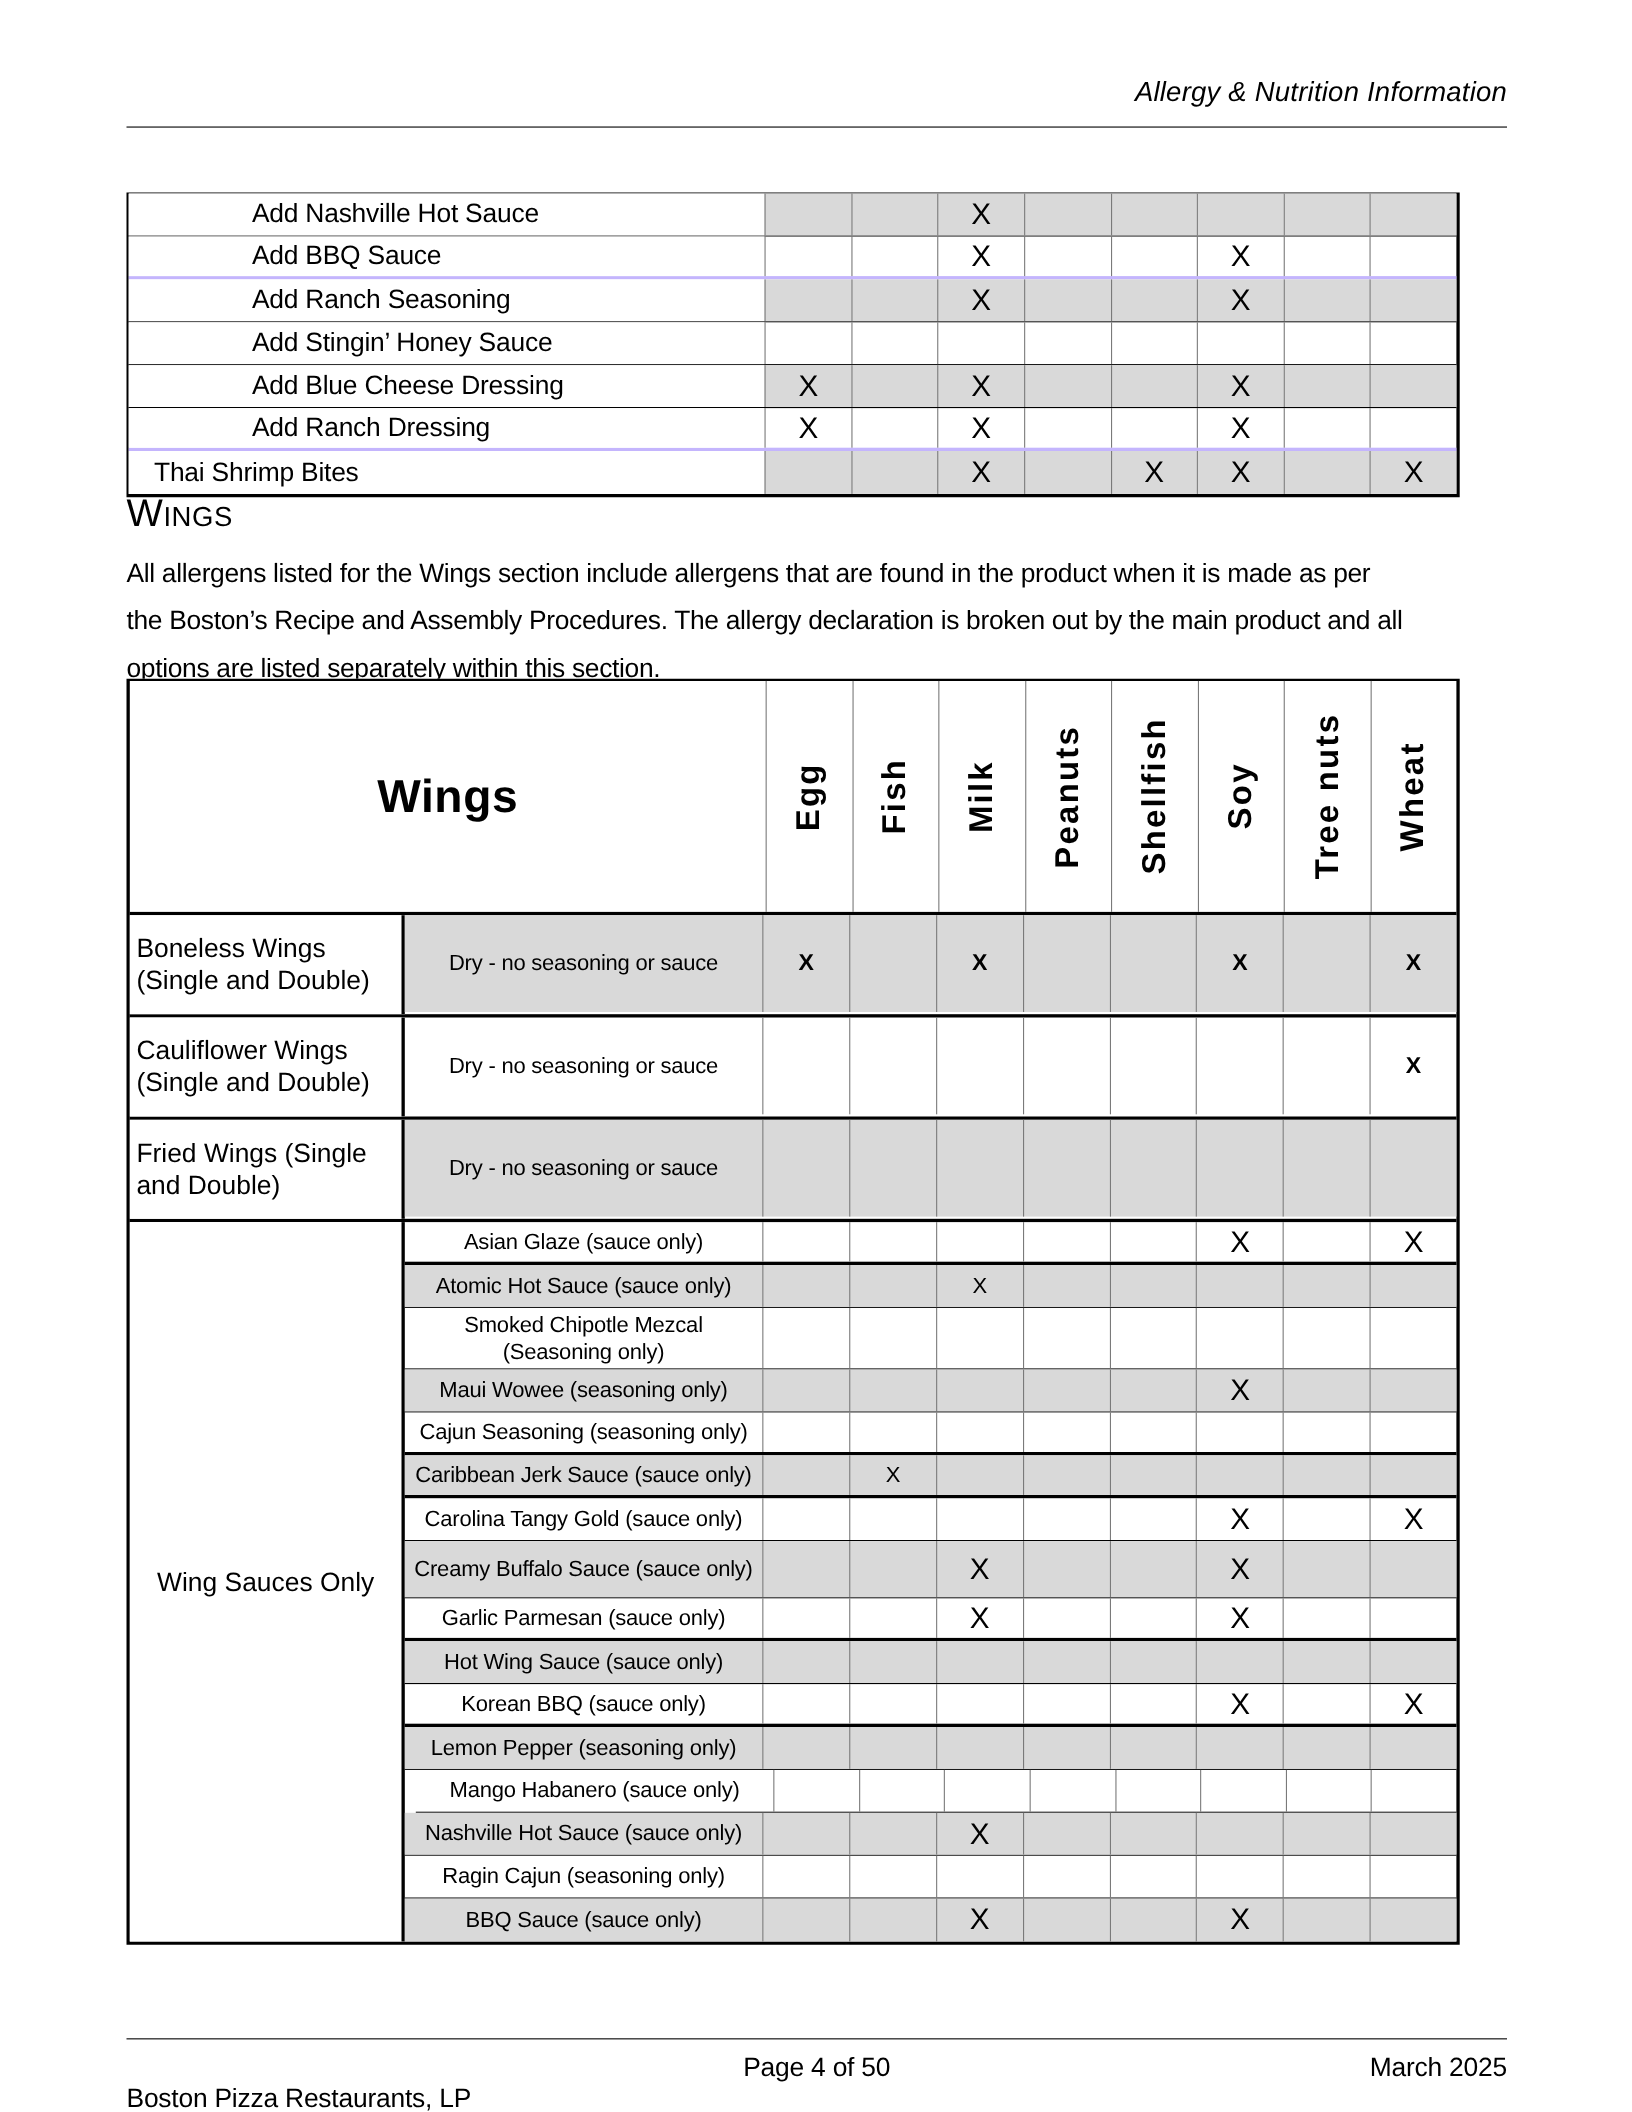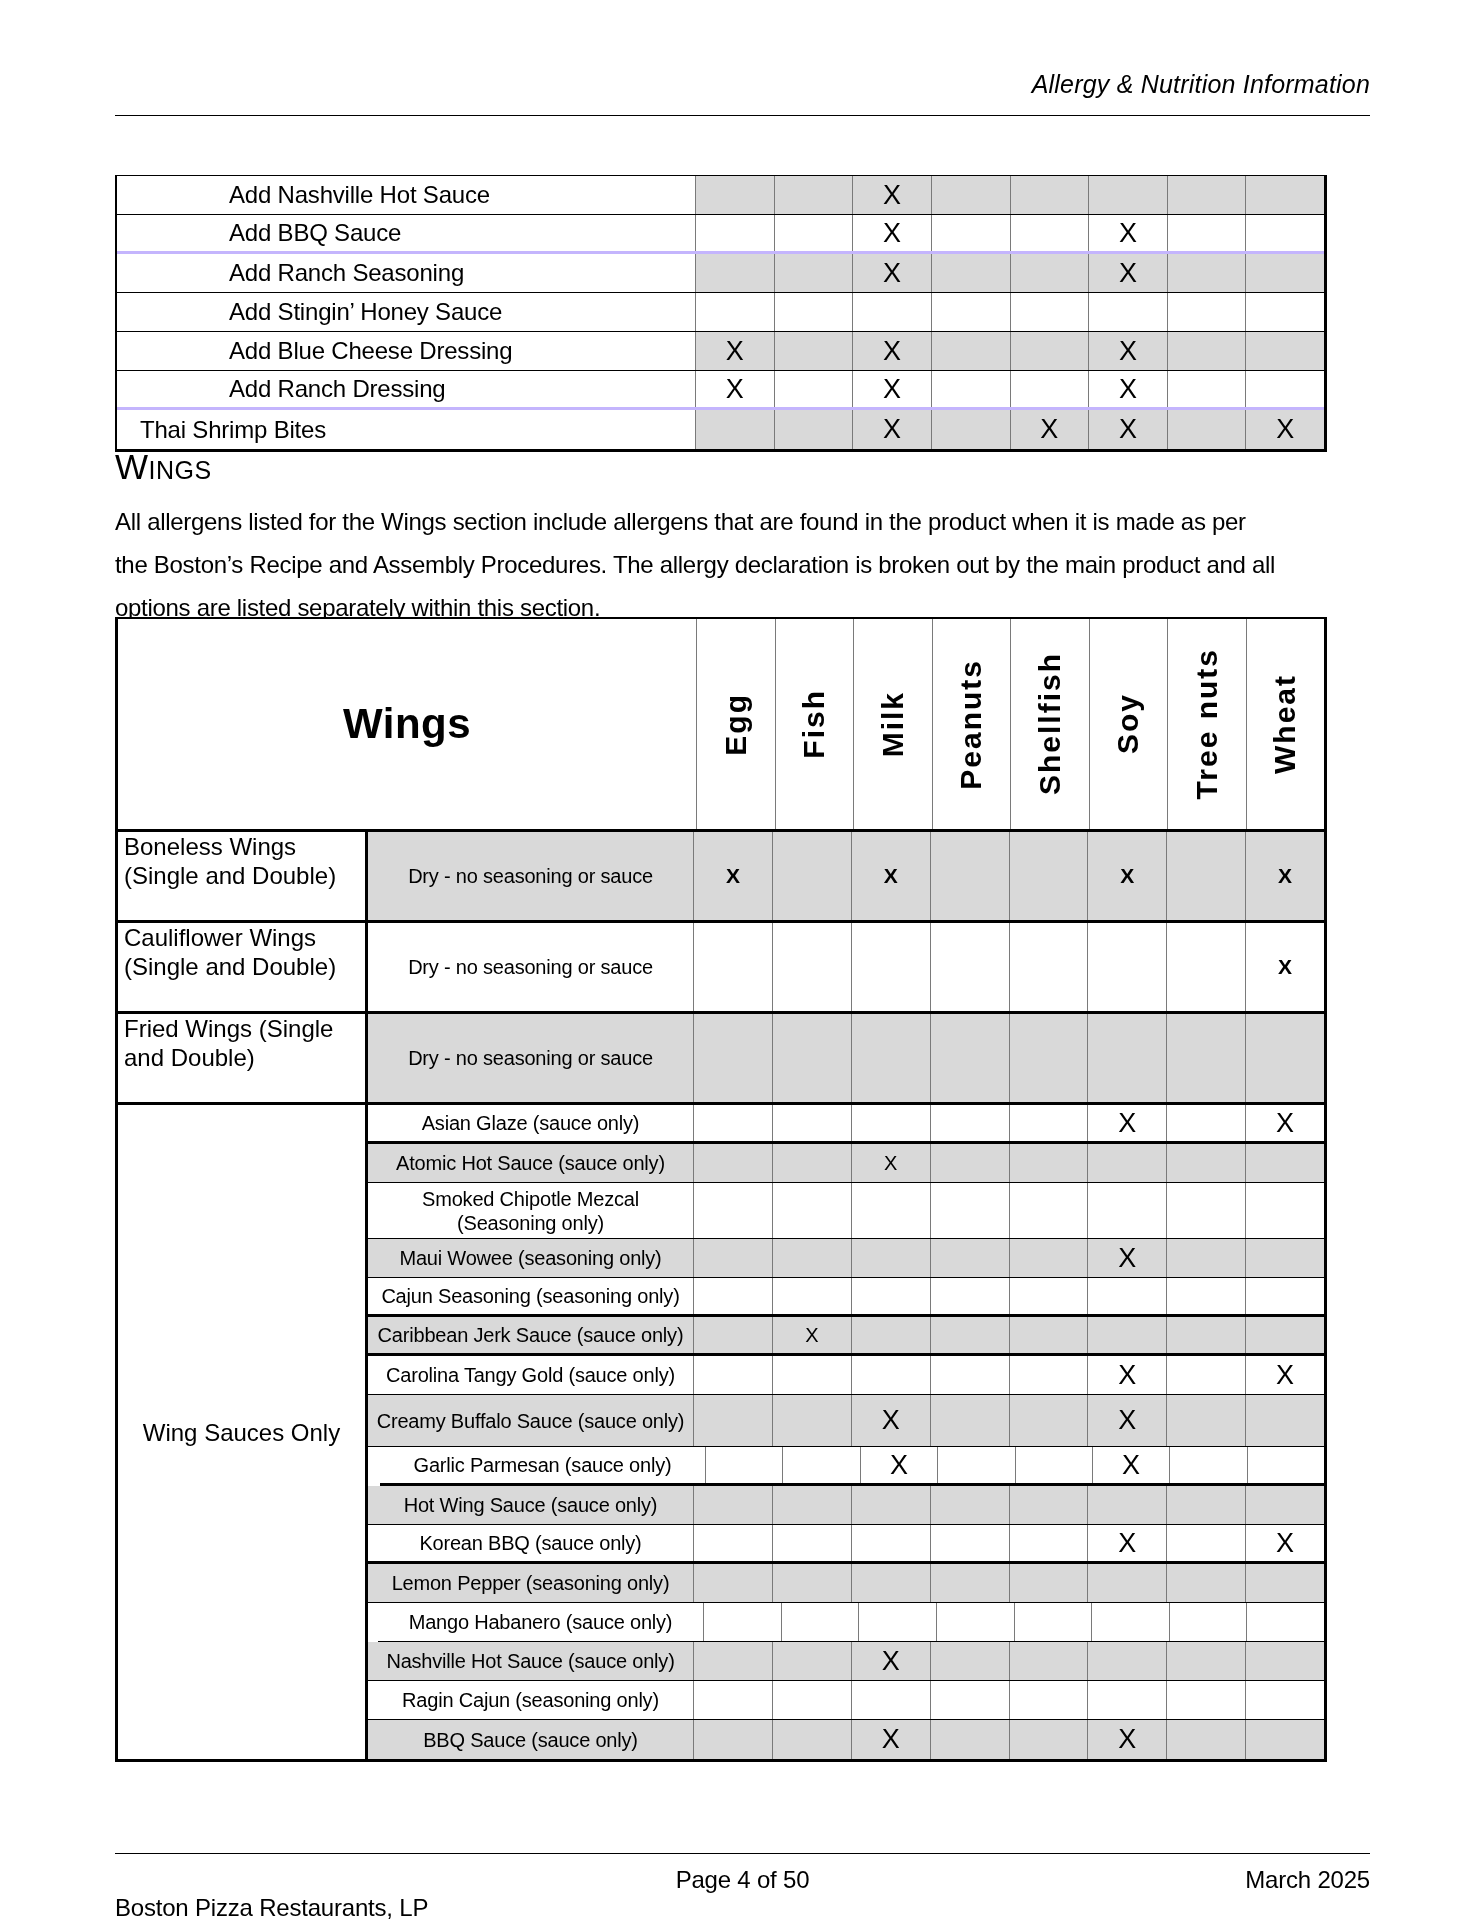--- a/index.html
+++ b/index.html
@@ -66,21 +66,21 @@
   }
   .w-hcell { flex:1; border-left:1px solid #7a7a7a; display:flex; align-items:center; justify-content:center; }
   .rot {
     writing-mode:vertical-rl; transform:rotate(180deg);
     font-weight:bold; font-size:30px; letter-spacing:2px; white-space:nowrap;
   }
   .w-group { display:flex; border-bottom:3px solid #000; }
   .w-group.last { border-bottom:none; }
   .w-product {
     width:250px; border-right:3px solid #000; background:#fff;
-    font-size:24px; line-height:29px; padding:0 6px;
+    font-size:24px; line-height:29px; padding:16px 6px;
     display:flex; align-items:flex-start;
   }
   .w-product.center { align-items:center; justify-content:center; text-align:center; padding:0; }
   .w-rows { flex:1; display:flex; flex-direction:column; }
   .w-row { display:flex; border-bottom:1.5px solid #000; }
   .w-row.thick-b { border-bottom:3px solid #000; }
   .w-row.last { border-bottom:none; }
   .w-option {
     width:325px; display:flex; align-items:center; justify-content:center;
     text-align:center; font-size:20px; letter-spacing:-0.2px;
@@ -366,21 +366,21 @@
             <div class="w-option shaded">Creamy Buffalo Sauce (sauce only)</div>
             <div class="mark-cell mk-lg shaded"></div>
             <div class="mark-cell mk-lg shaded"></div>
             <div class="mark-cell mk-lg shaded">X</div>
             <div class="mark-cell mk-lg shaded"></div>
             <div class="mark-cell mk-lg shaded"></div>
             <div class="mark-cell mk-lg shaded">X</div>
             <div class="mark-cell mk-lg shaded"></div>
             <div class="mark-cell mk-lg shaded"></div>
           </div>
-          <div class="w-row thick-b" style="height: 39px; margin-left: 12px;">
+          <div class="w-row thick-b" style="height: 39px;">
             <div class="w-option">Garlic Parmesan (sauce only)</div>
             <div class="mark-cell mk-lg"></div>
             <div class="mark-cell mk-lg"></div>
             <div class="mark-cell mk-lg">X</div>
             <div class="mark-cell mk-lg"></div>
             <div class="mark-cell mk-lg"></div>
             <div class="mark-cell mk-lg">X</div>
             <div class="mark-cell mk-lg"></div>
             <div class="mark-cell mk-lg"></div>
           </div>

